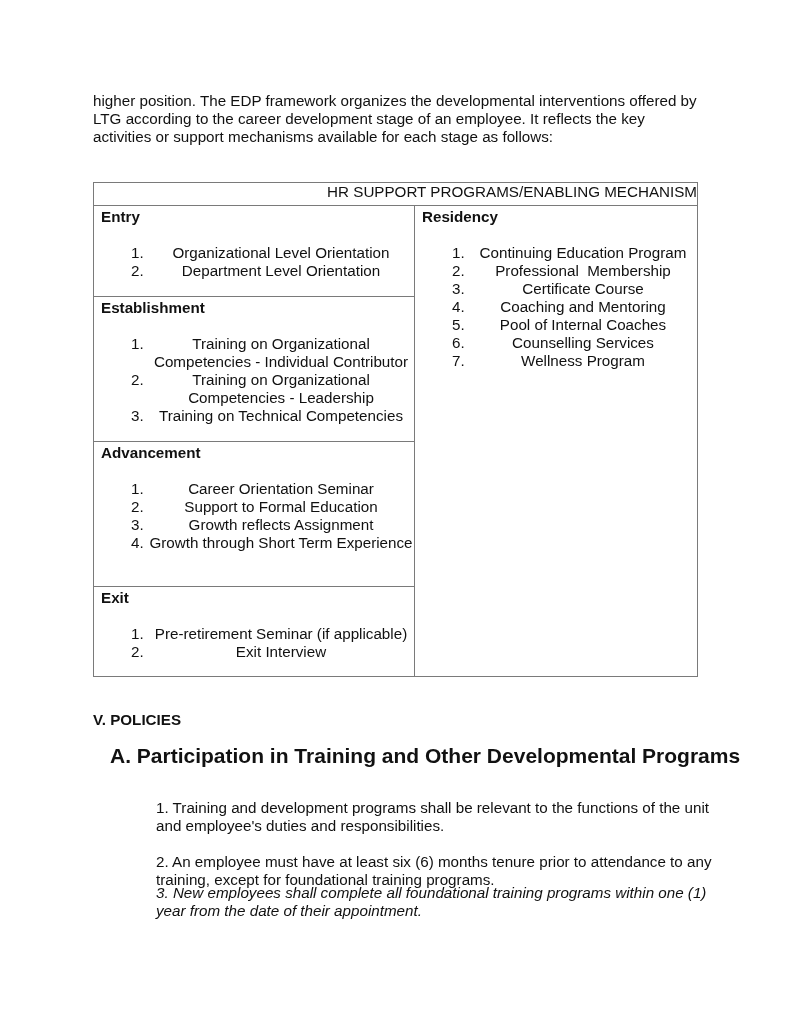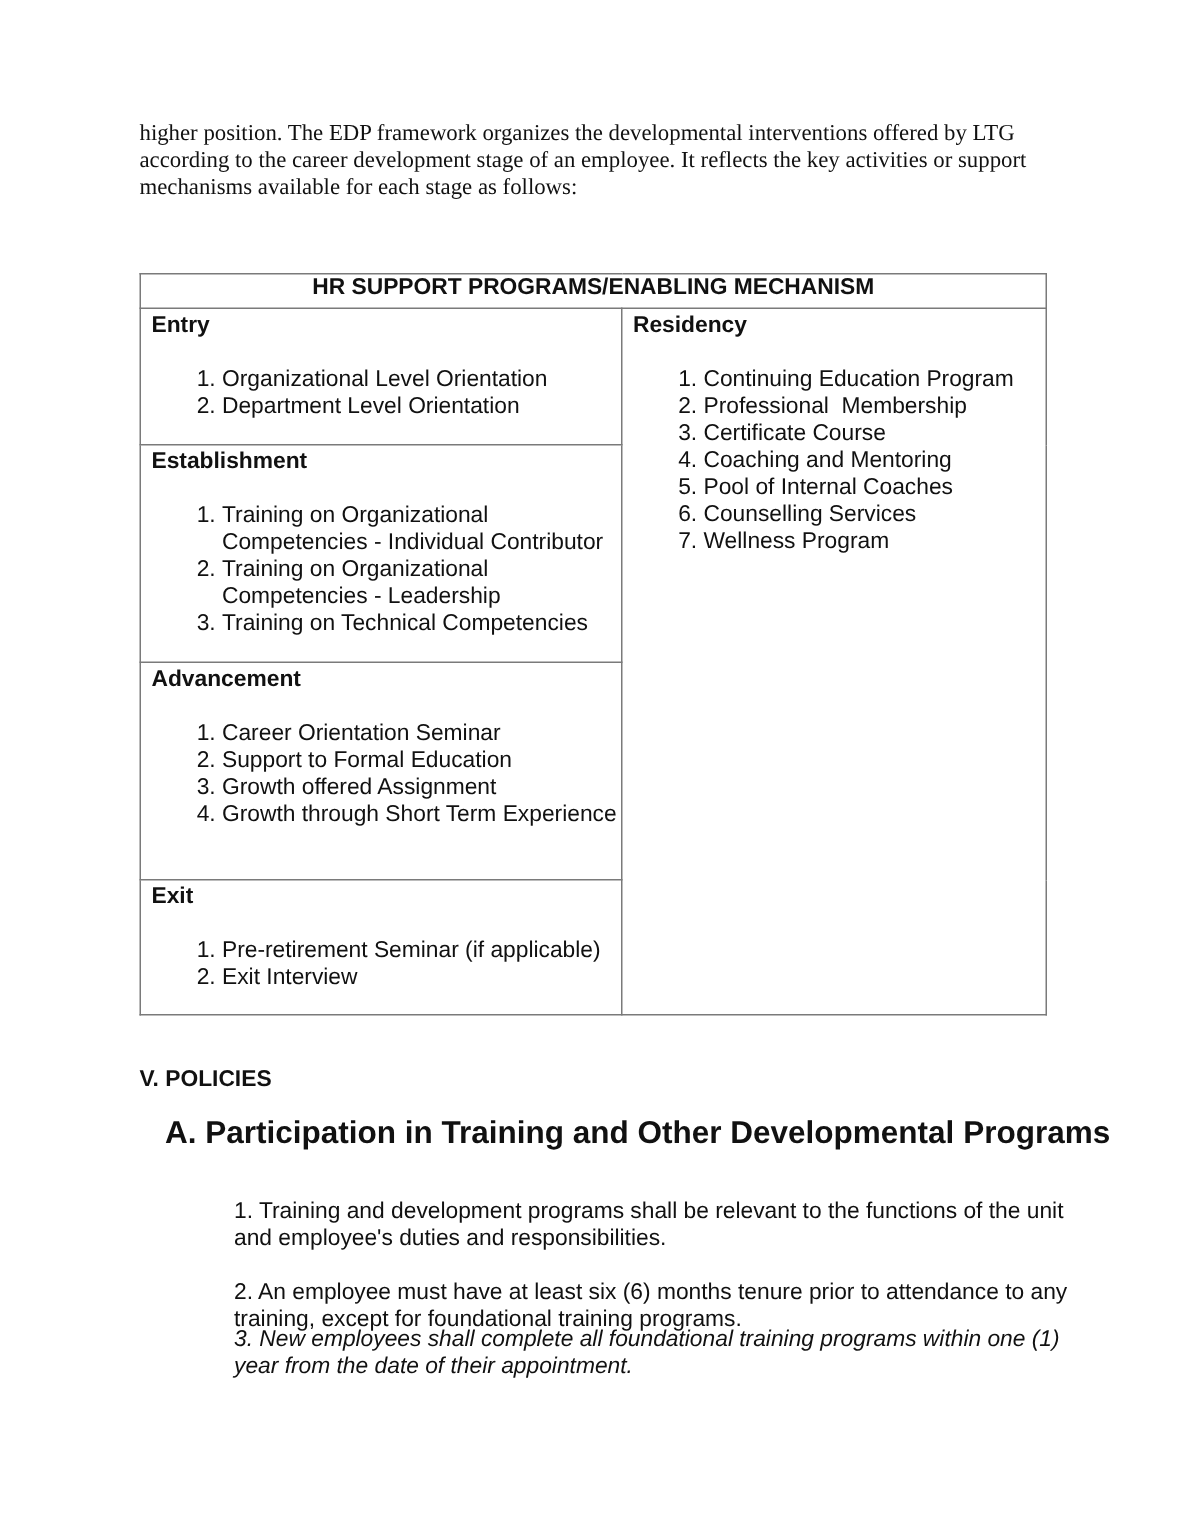--- a/index.html
+++ b/index.html
@@ -1,23 +1,23 @@
 <!DOCTYPE html>
 <html><head>
 <meta charset="utf-8">
 <style>
   html, body { margin: 0; padding: 0; background: #ffffff; }
   body { width: 791px; height: 1024px; position: relative; overflow: hidden;
          font-family: "Liberation Sans", sans-serif; color: #111111; font-size: 15.2px; }
-  .intro { position: absolute; left: 93px; top: 80px; width: 610px; line-height: 18px; margin: 0; font-family: Liberation Serif, serif; }
+  .intro { position: absolute; left: 93px; top: 92px; width: 610px; line-height: 18px; margin: 0; }
   table.hr { position: absolute; left: 93px; top: 182px; width: 605px; border-collapse: collapse; }
   table.hr td, table.hr th { border: 1px solid #7a7a7a; vertical-align: top; padding: 0; }
-  .hdr { font-weight: bold; text-align: center; padding: 1px 0 0 7px; height: 22px; line-height: 18px; }
+  .hdr { font-weight: normal; text-align: right; padding: 1px 0 0 7px; height: 22px; line-height: 18px; }
   .cell-title { font-weight: bold; padding: 2px 0 0 7px; line-height: 18px; height: 18px; }
-  ol { margin: 18px 0 0 0; padding: 0 0 0 54px; line-height: 18px; }
+  ol { margin: 18px 0 0 0; padding: 0 0 0 54px; line-height: 18px; text-align: center; }
   ol li { padding-left: 0; }
   .left-col { width: 320px; margin-top: 29px; }
   .entry { height: 90px; }
   .est { height: 144px; }
   .adv { height: 144px; }
   .exit { height: 89px; }
   .sec-title { position: absolute; left: 93px; top: 711px; font-weight: bold; margin: 0; line-height: 18px; }
   .sub-title { position: absolute; left: 110px; top: 747px; font-weight: bold; margin: 0; line-height: 18px; }
   .policy { position: absolute; left: 140px; width: 565px; line-height: 18px; margin: 16px; }
   .p1 { top: 783px; }
@@ -64,21 +64,21 @@
         <li>Training on Technical Competencies</li>
       </ol>
     </td>
   </tr>
   <tr>
     <td class="left-col adv">
       <div class="cell-title">Advancement</div>
       <ol>
         <li>Career Orientation Seminar</li>
         <li>Support to Formal Education</li>
-        <li>Growth offered Assignment</li>
+        <li>Growth reflects Assignment</li>
         <li>Growth through Short Term Experience</li>
       </ol>
     </td>
   </tr>
   <tr>
     <td class="left-col exit">
       <div class="cell-title">Exit</div>
       <ol>
         <li>Pre-retirement Seminar (if applicable)</li>
         <li>Exit Interview</li>

